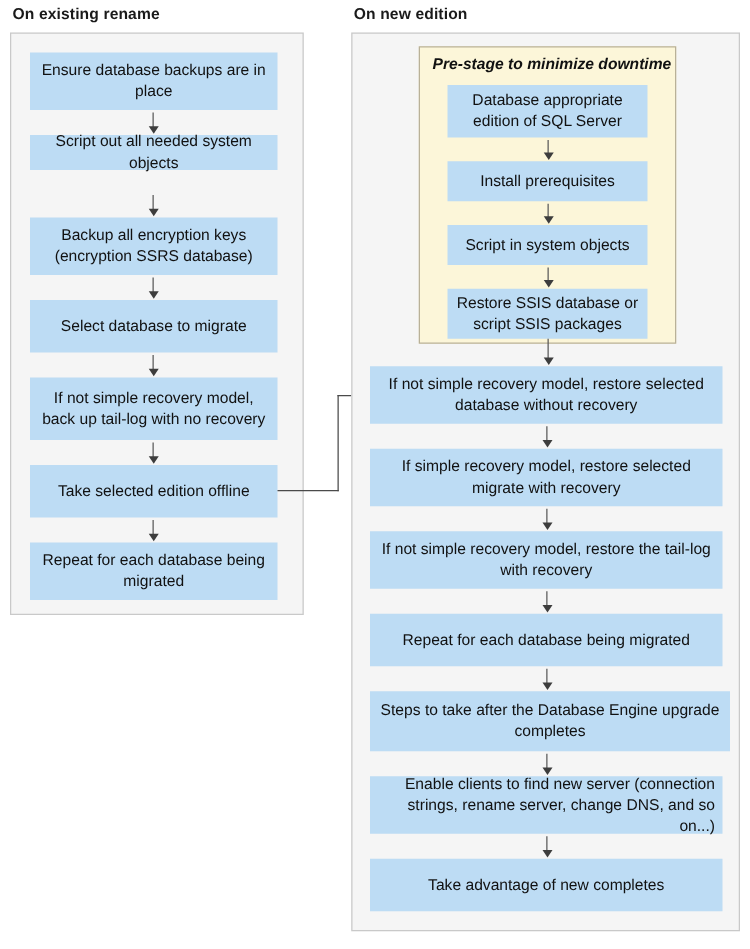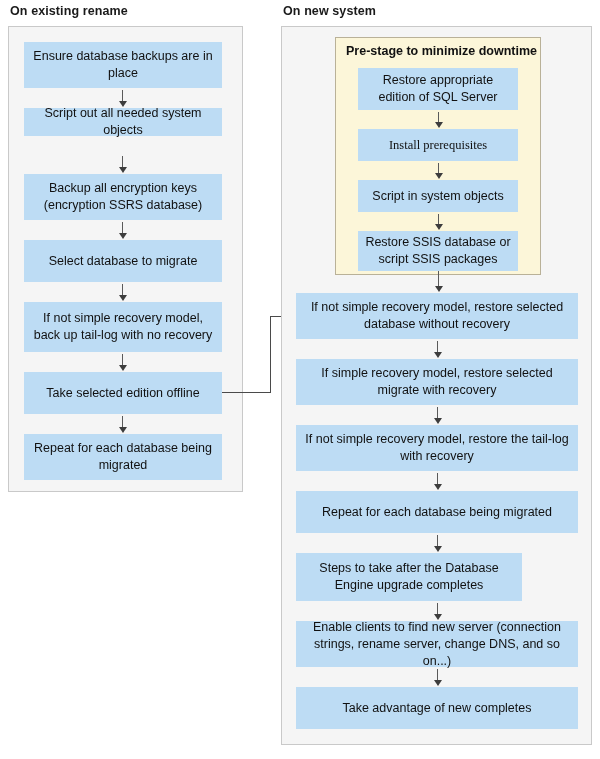--- a/index.html
+++ b/index.html
@@ -45,20 +45,21 @@
     width: 206px;
     height: 238px;
   }
   .prestage-title {
     position: absolute;
     left: 346px;
     top: 44px;
     width: 186px;
     font-size: 12.5px;
     font-weight: bold;
+    font-style: italic;
     color: #111111;
     text-align: center;
     white-space: nowrap;
   }
 
   .node {
     position: absolute;
     background: #bddcf4;
     box-sizing: border-box;
     display: flex;
@@ -157,35 +158,35 @@
 
 <div class="node" style="left:24px; top:434px; width:198px; height:46px;">Repeat for each database being migrated</div>
 
 <div class="elbow" style="left:222px; top:310px; width:80px; height:86px;">
   <span class="seg" style="left:0px;   top:82px; width:49px; height:1.3px;"></span>
   <span class="seg" style="left:47.7px; top:6px;  width:1.3px; height:77px;"></span>
   <span class="seg" style="left:47.7px; top:6px;  width:24px;  height:1.3px;"></span>
   <span class="head-right" style="left:70px; top:2.2px;"></span>
 </div>
 
-<div class="panel-label" style="left:283px; top:4px;">On new system</div>
+<div class="panel-label" style="left:283px; top:4px;">On new edition</div>
 
 <div class="panel" id="panel-right"></div>
 
 <div class="prestage"></div>
 <div class="prestage-title">Pre-stage to minimize downtime</div>
 
-<div class="node" style="left:358px; top:68px; width:160px; height:42px;">Restore appropriate edition of SQL Server</div>
+<div class="node" style="left:358px; top:68px; width:160px; height:42px;">Database appropriate edition of SQL Server</div>
 
 <div class="arrow-v" style="left:434px; top:112px; height:17px;">
   <span class="stem" style="height:11px;"></span>
   <span class="head" style="top:10px;"></span>
 </div>
 
-<div class="node" style="left:358px; top:129px; width:160px; height:32px;font-family:Liberation Serif, serif;">Install prerequisites</div>
+<div class="node" style="left:358px; top:129px; width:160px; height:32px;">Install prerequisites</div>
 
 <div class="arrow-v" style="left:434px; top:163px; height:17px;">
   <span class="stem" style="height:11px;"></span>
   <span class="head" style="top:10px;"></span>
 </div>
 
 <div class="node" style="left:358px; top:180px; width:160px; height:32px;">Script in system objects</div>
 
 <div class="arrow-v" style="left:434px; top:214px; height:17px;">
   <span class="stem" style="height:11px;"></span>
@@ -220,27 +221,27 @@
   <span class="head" style="top:11px;"></span>
 </div>
 
 <div class="node" style="left:296px; top:491px; width:282px; height:42px;">Repeat for each database being migrated</div>
 
 <div class="arrow-v" style="left:433px; top:535px; height:18px;">
   <span class="stem" style="height:12px;"></span>
   <span class="head" style="top:11px;"></span>
 </div>
 
-<div class="node" style="left:296px; top:553px; width:226px; height:48px;">Steps to take after the Database Engine upgrade completes</div>
+<div class="node" style="left:296px; top:553px; width:288px; height:48px;">Steps to take after the Database Engine upgrade completes</div>
 
 <div class="arrow-v" style="left:433px; top:603px; height:18px;">
   <span class="stem" style="height:12px;"></span>
   <span class="head" style="top:11px;"></span>
 </div>
 
-<div class="node" style="left:296px; top:621px; width:282px; height:46px;">Enable clients to find new server (connection strings, rename server, change DNS, and so on...)</div>
+<div class="node" style="left:296px; top:621px; width:282px; height:46px;text-align:right;">Enable clients to find new server (connection strings, rename server, change DNS, and so on...)</div>
 
 <div class="arrow-v" style="left:433px; top:669px; height:18px;">
   <span class="stem" style="height:12px;"></span>
   <span class="head" style="top:11px;"></span>
 </div>
 
 <div class="node" style="left:296px; top:687px; width:282px; height:42px;">Take advantage of new completes</div>
 
 </body></html>

